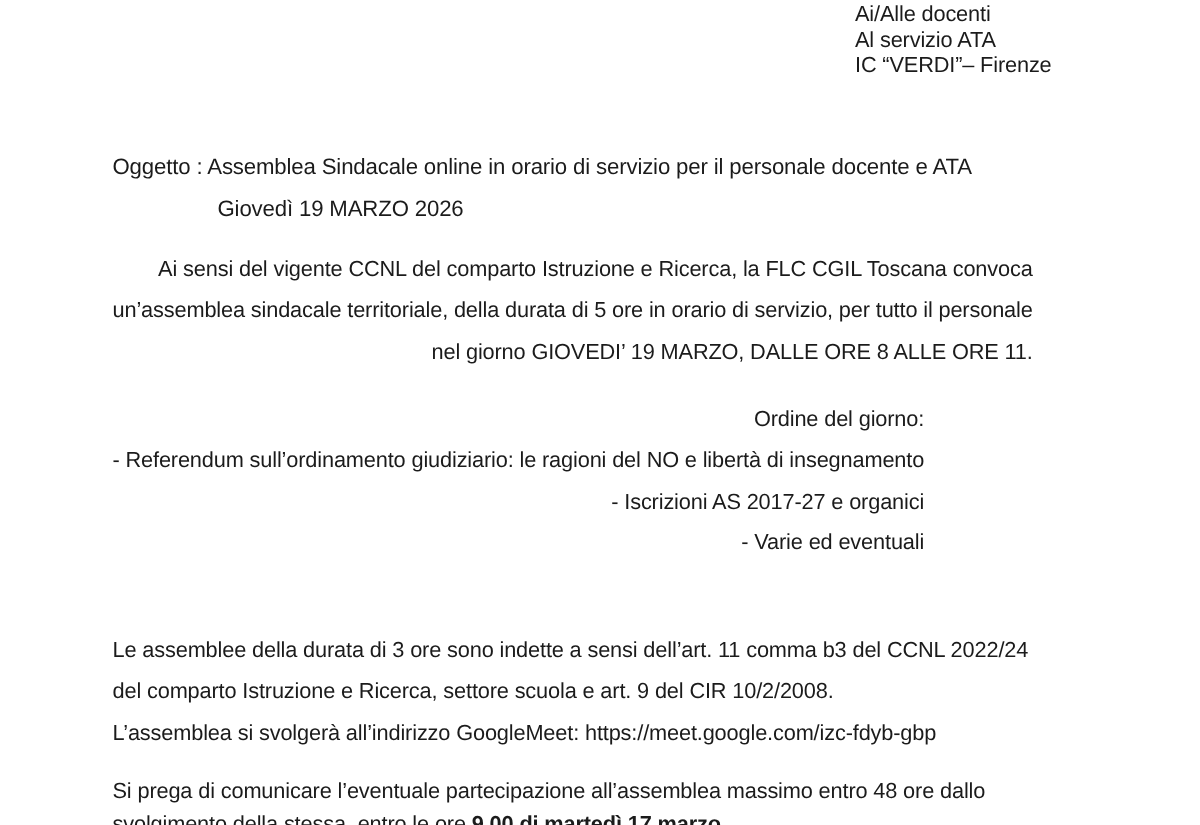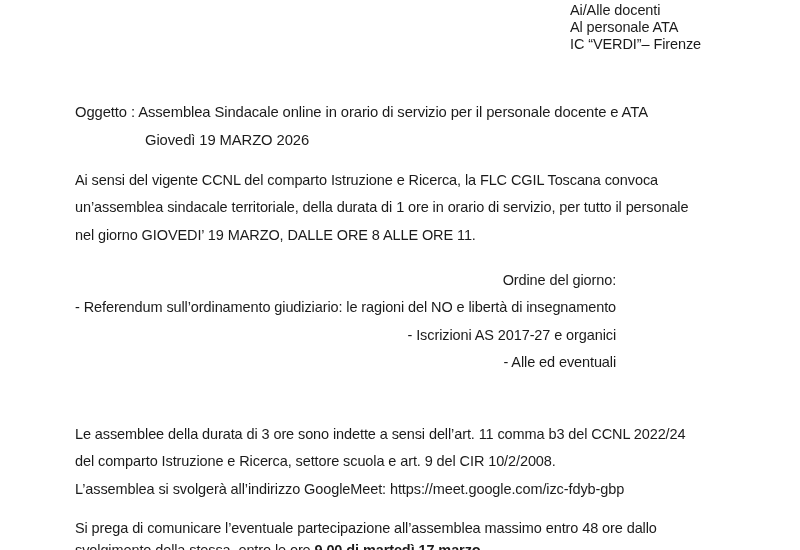--- a/index.html
+++ b/index.html
@@ -42,55 +42,55 @@
   .subject .indent {
     padding-left: 70px;
   }
   .para {
     position: absolute;
     left: 75px;
     font-size: 14.5px;
     line-height: 27.3px;
     white-space: nowrap;
   }
-  .para-convocation { top: 167px; }
+  .para-convocation { top: 167px; text-align: right; }
   .agenda-block     { top: 267px; text-align: right; }
   .para-reference   { top: 421px; }
   .para-notice-l1   { top: 515px; }
   .para-notice-l2   { top: 537px; }
   .bold { font-weight: bold; }
 </style>
 </head>
 <body>
 
 <div class="page">
 
   <div class="recipients">
       <div>Ai/Alle docenti</div>
-      <div>Al personale ATA</div>
+      <div>Al servizio ATA</div>
       <div>IC “VERDI”– Firenze</div>
     </div>
 
   <div class="subject">
     <div>Oggetto : Assemblea Sindacale online in orario di servizio per il personale docente e ATA</div>
     <div class="indent">Giovedì 19 MARZO 2026</div>
   </div>
 
   <div class="para para-convocation">
       <div>Ai sensi del vigente CCNL del comparto Istruzione e Ricerca, la FLC CGIL Toscana convoca</div>
-      <div>un’assemblea sindacale territoriale, della durata di 1 ore in orario di servizio, per tutto il personale</div>
+      <div>un’assemblea sindacale territoriale, della durata di 5 ore in orario di servizio, per tutto il personale</div>
       <div>nel giorno GIOVEDI’ 19 MARZO, DALLE ORE 8 ALLE ORE 11.</div>
     </div>
 
   <div class="para agenda-block">
     <div>Ordine del giorno:</div>
     <div>
         <div>- Referendum sull’ordinamento giudiziario: le ragioni del NO e libertà di insegnamento</div>
         <div>- Iscrizioni AS 2017-27 e organici</div>
-        <div>- Alle ed eventuali</div>
+        <div>- Varie ed eventuali</div>
       </div>
   </div>
 
   <div class="para para-reference">
       <div>Le assemblee della durata di 3 ore sono indette a sensi dell’art. 11 comma b3 del CCNL 2022/24</div>
       <div>del comparto Istruzione e Ricerca, settore scuola e art. 9 del CIR 10/2/2008.</div>
       <div>L’assemblea si svolgerà all’indirizzo GoogleMeet: https://meet.google.com/izc-fdyb-gbp</div>
     </div>
 
   <div class="para para-notice-l1">Si prega di comunicare l’eventuale partecipazione all’assemblea massimo entro 48 ore dallo</div>

